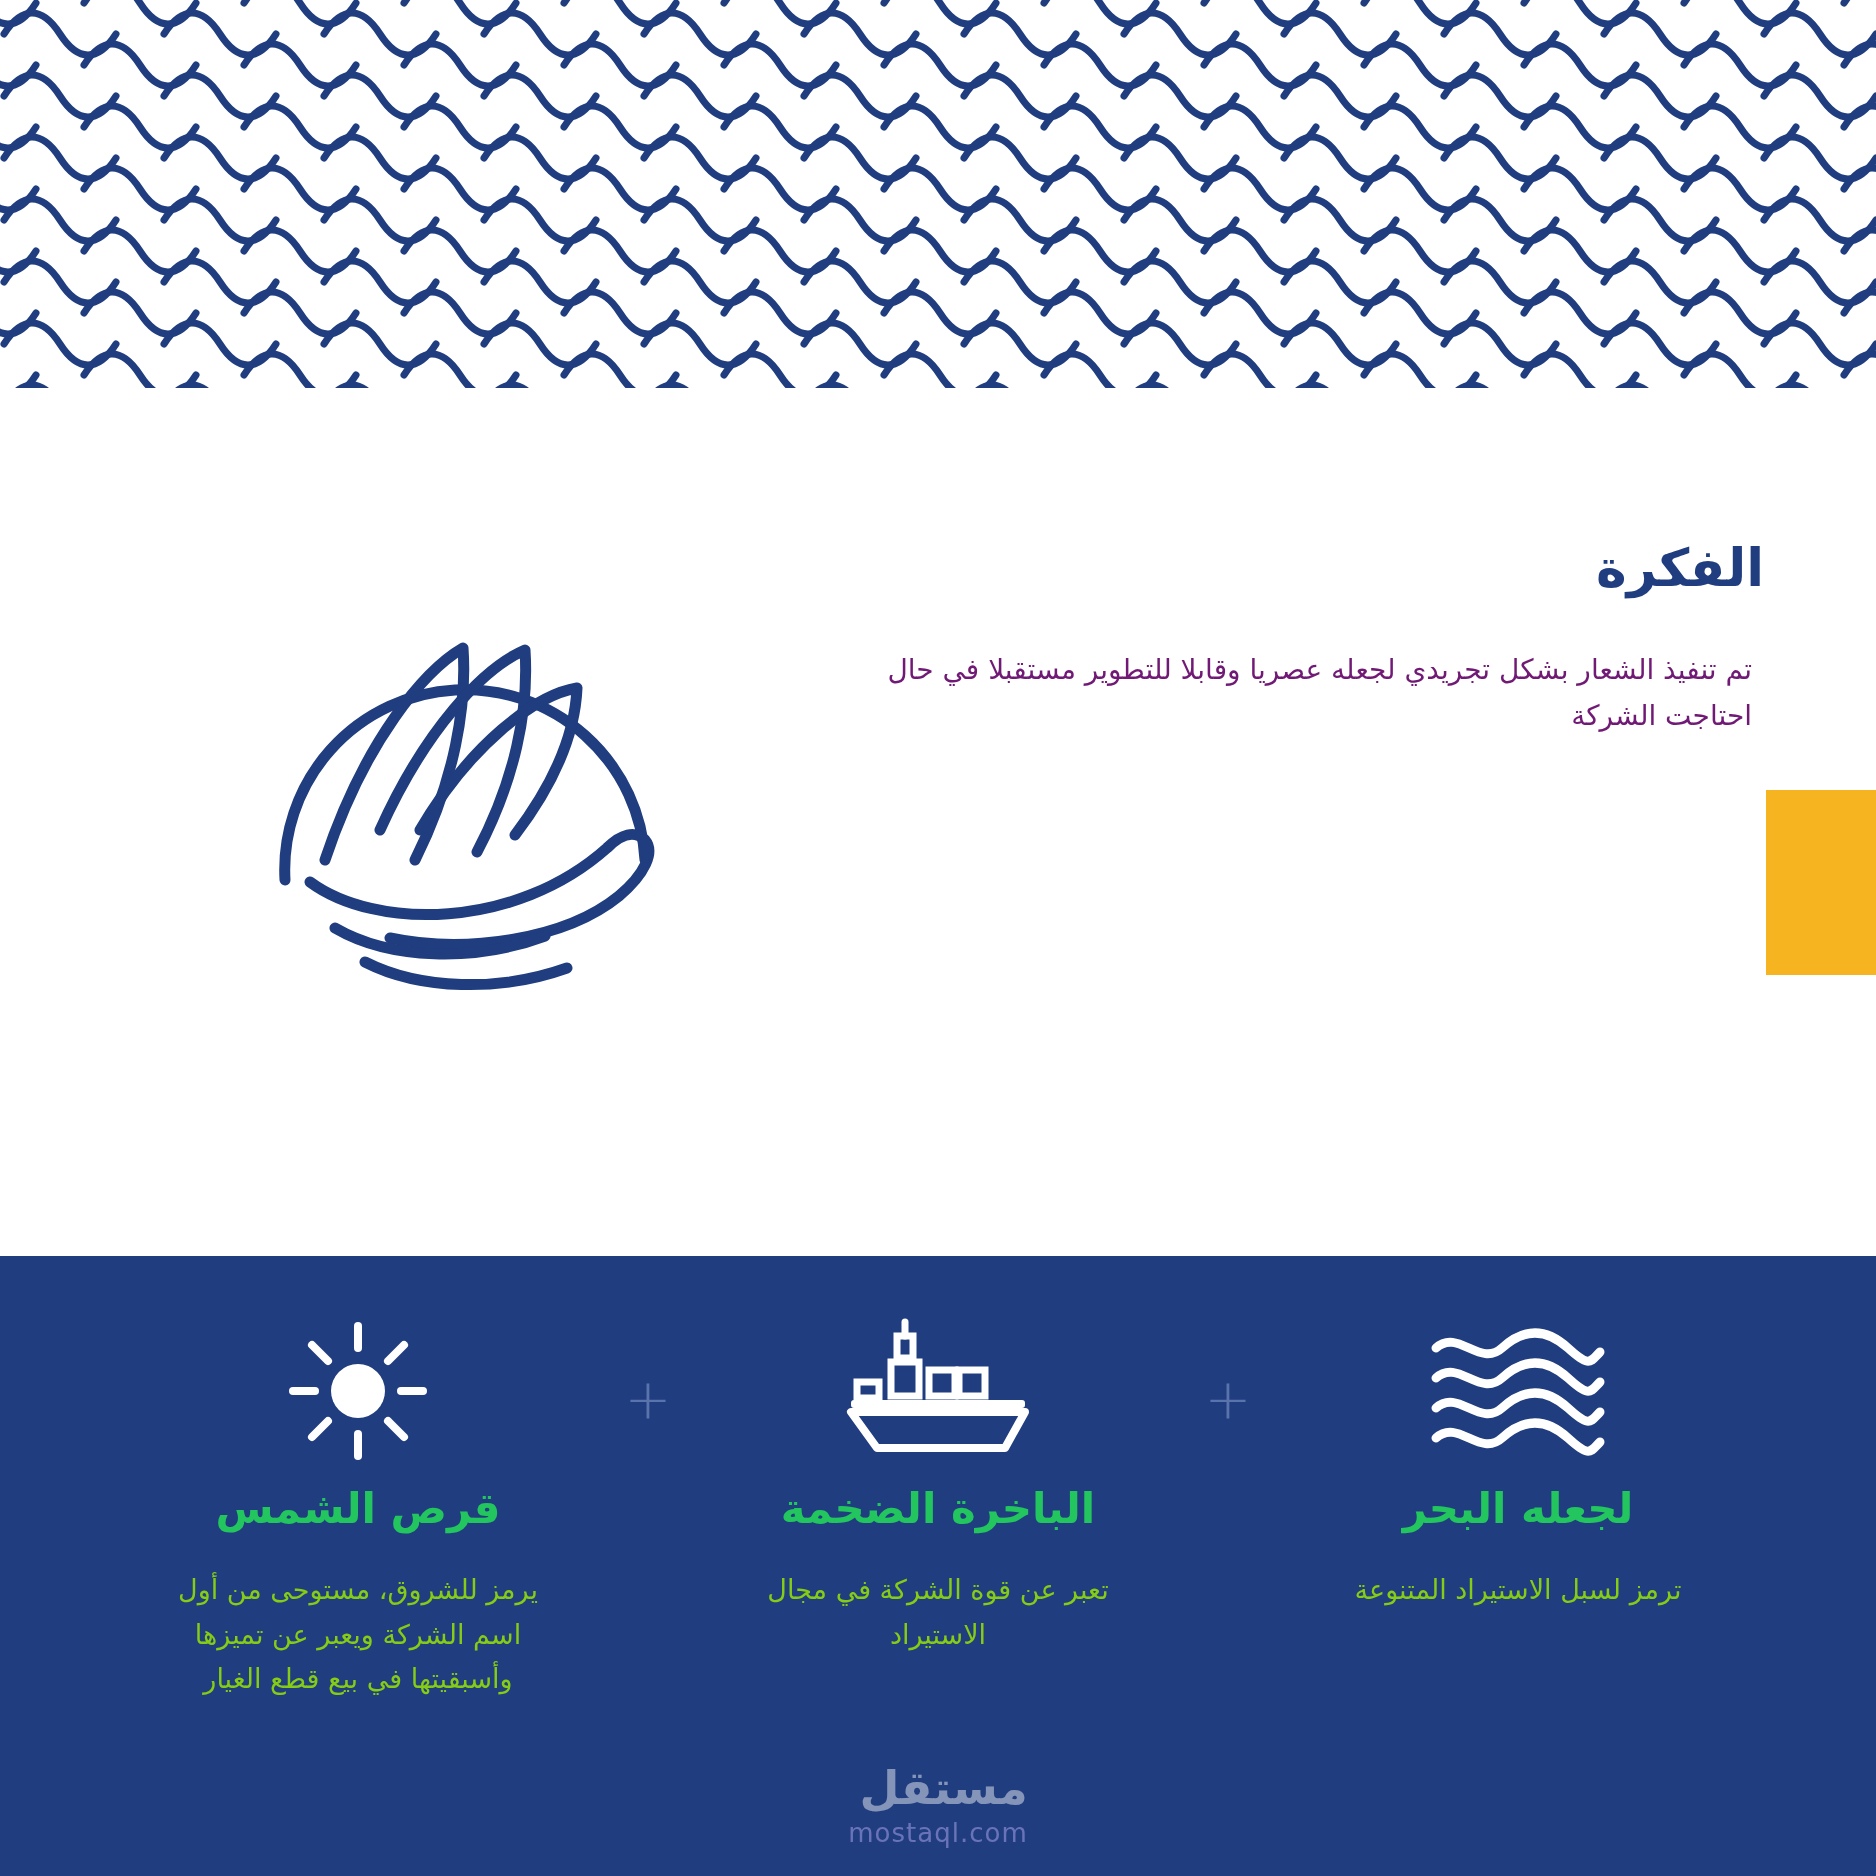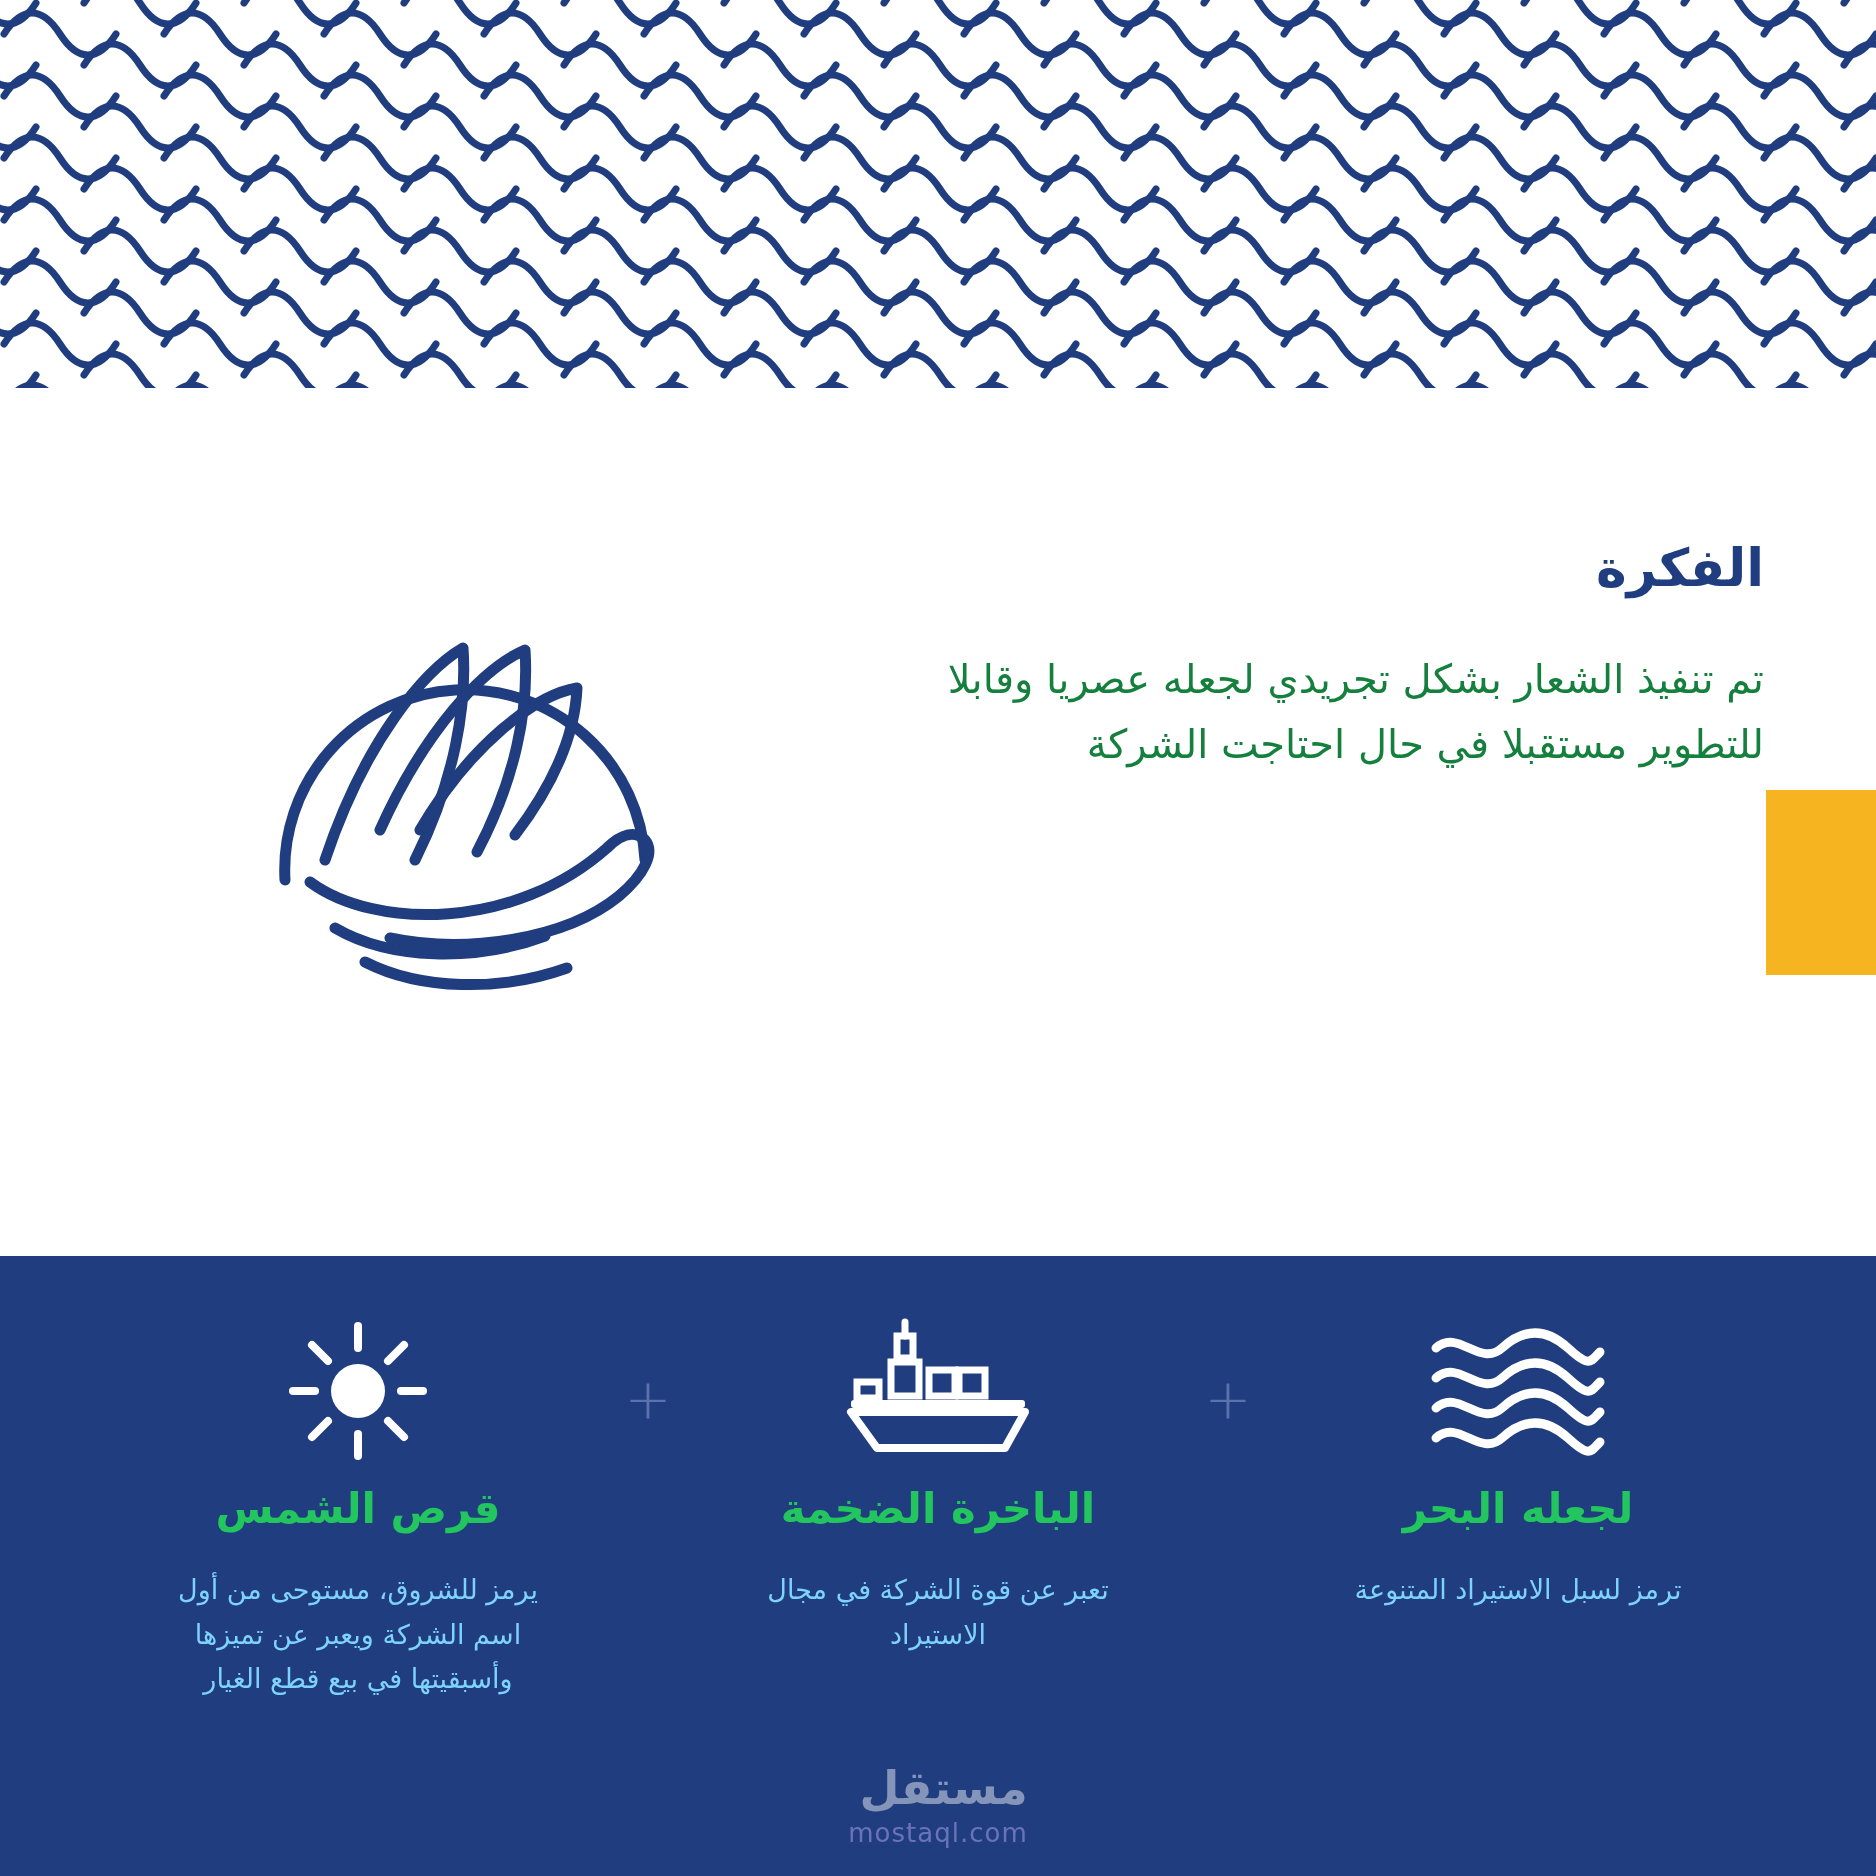--- a/index.html
+++ b/index.html
@@ -60,24 +60,24 @@
     direction: rtl;
   }
   .idea-title {
     color: #203d7f;
     font-size: 52px;
     font-weight: bold;
     margin: 0 0 50px 0;
     line-height: 1.1;
   }
   .idea-body {
-    color: #15803d;
-    font-size: 40px;
+    color: #701a75;
+    font-size: 28px;
     line-height: 1.62;
-    margin: 0;
+    margin: 12px;
     font-weight: 400;
   }
   .yellow-block {
     position: absolute;
     right: 0px;
     top: 270px;
     width: 118px;
     height: 185px;
     background: #f6b421;
   }
@@ -115,21 +115,21 @@
   }
   .concept-title {
     color: #22c55e;
     font-size: 42px;
     font-weight: bold;
     margin: 18px 0 34px 0;
     line-height: 1.2;
     direction: rtl;
   }
   .concept-desc {
-    color: #7dd3fc;
+    color: #84cc16;
     font-size: 27px;
     line-height: 1.65;
     margin: 0 auto;
     width: 400px;
     direction: rtl;
   }
   .plus {
     color: #5b73ad;
     font-size: 56px;
     line-height: 1;

